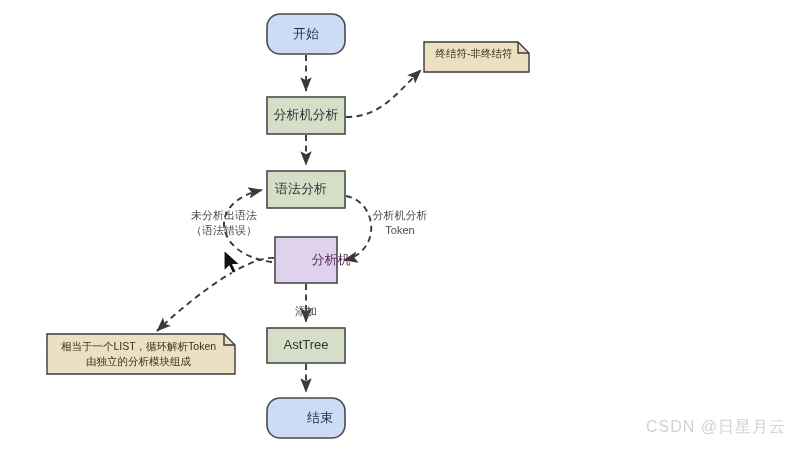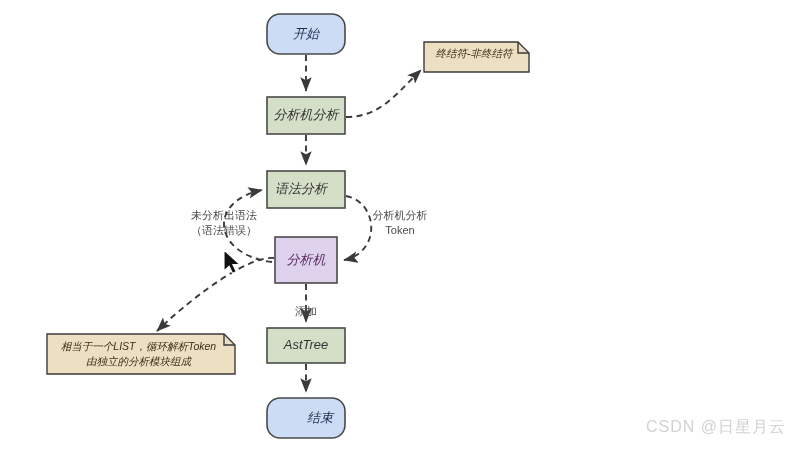--- a/index.html
+++ b/index.html
@@ -23,21 +23,20 @@
   }
   .node-label {
     position: absolute;
     display: flex;
     align-items: center;
     justify-content: center;
     text-align: center;
     pointer-events: none;
     line-height: 1.25;
     white-space: pre;
-    font-style: italic;
   }
   .terminal-node {
     font-size: 13px;
     color: #1f2d4d;
   }
   .process-node {
     font-size: 13px;
     color: #333333;
   }
   .machine-node {
@@ -114,21 +113,21 @@
   </g>
 
   <g transform="translate(224,250)">
     <path d="M0,0 L0,21 L5.2,16.2 L8.6,23.4 L12.2,21.6 L8.8,14.6 L15.4,14.2 Z" fill="#111111" stroke="#ffffff" stroke-width="1.1" stroke-linejoin="round"></path>
   </g>
 </svg>
 
 <div class="node-label terminal-node" style="left:267px; top:14px; width:78px; height:40px;">开始</div>
 <div class="node-label process-node" style="left:267px; top:97px; width:78px; height:37px;">分析机分析</div>
 <div class="node-label process-node" style="left:267px; top:171px; width:68px; height:37px;">语法分析</div>
-<div class="node-label machine-node" style="left:275px; top:237px; width:62px; height:46px;">分析机</div>
+<div class="node-label machine-node" style="left:275px; top:237px; width:62px; height:46px;padding-left:25px;">分析机</div>
 <div class="node-label ast-node" style="left:267px; top:328px; width:78px; height:35px;">AstTree</div>
 <div class="node-label terminal-node" style="left:285px; top:398px; width:70px; height:40px;">结束</div>
 
 <div class="node-label note-text" style="left:424px; top:42px; width:100px; height:24px;">终结符-非终结符</div>
 <div class="node-label note-text" style="left:47px; top:334px; width:183px; height:40px; flex-direction:column;">
   <span>相当于一个LIST，循环解析Token</span>
   <span>由独立的分析模块组成</span>
 </div>
 
 <div class="edge-label" style="left:174px; top:208px; width:100px;">未分析出语法

